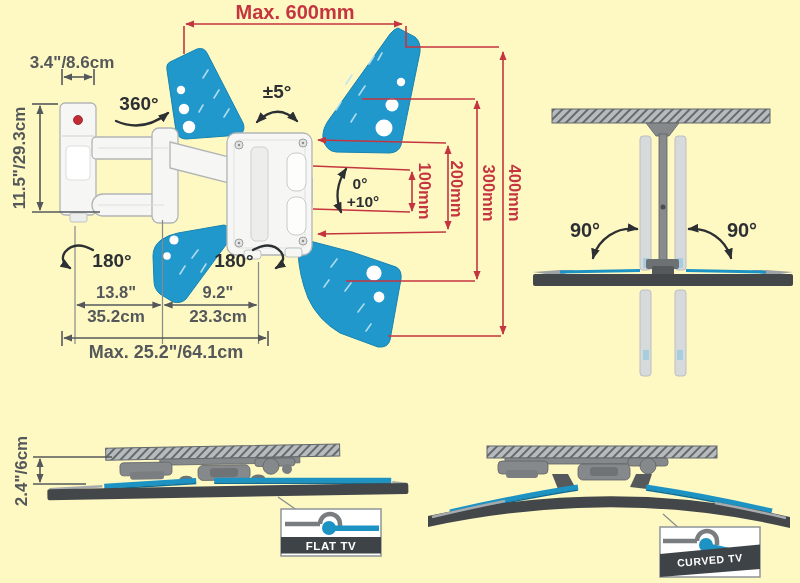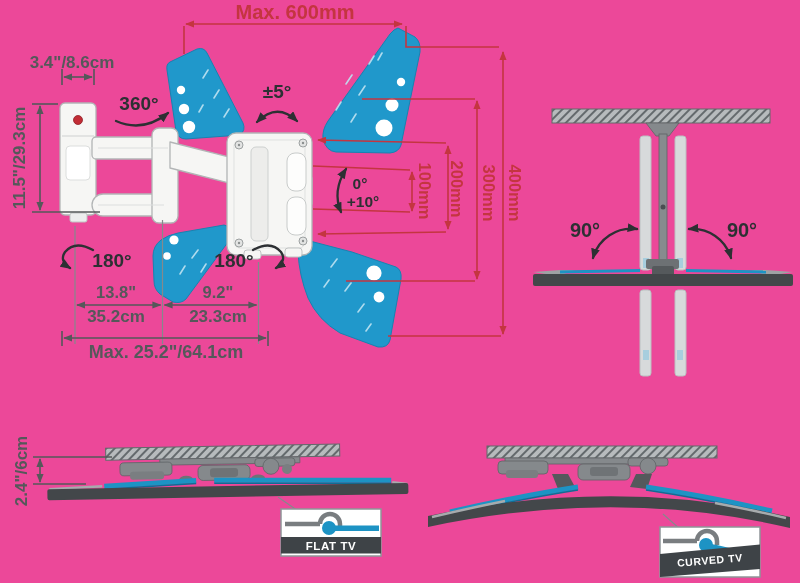--- a/index.html
+++ b/index.html
@@ -1,16 +1,16 @@
 <!DOCTYPE html>
 <html><head>
 <meta charset="utf-8">
 <style>
   html,body{margin:0;padding:0;background:#ffffff;}
-  .stage{position:relative;width:800px;height:583px;background:#ec4899;overflow:hidden;}
+  .stage{position:relative;width:800px;height:583px;background:#fef9c3;overflow:hidden;}
   svg{position:absolute;left:0;top:0;}
   text{font-family:"Liberation Sans","DejaVu Sans",sans-serif;}
   .dim-red{fill:#c43540;font-weight:600;}
   .dim-gray{fill:#55585a;font-weight:600;}
   .angle{fill:#2d3033;font-weight:700;}
   .badge-label{fill:#ffffff;font-weight:700;letter-spacing:.6px;}
   .rl{stroke:#c43540;stroke-width:1.6;fill:none;}
   .gl{stroke:#55585a;stroke-width:1.6;fill:none;}
   .xl{stroke:#85898c;stroke-width:1.2;fill:none;}
   .al{stroke:#2d3033;stroke-width:2.3;fill:none;stroke-linecap:round;}

